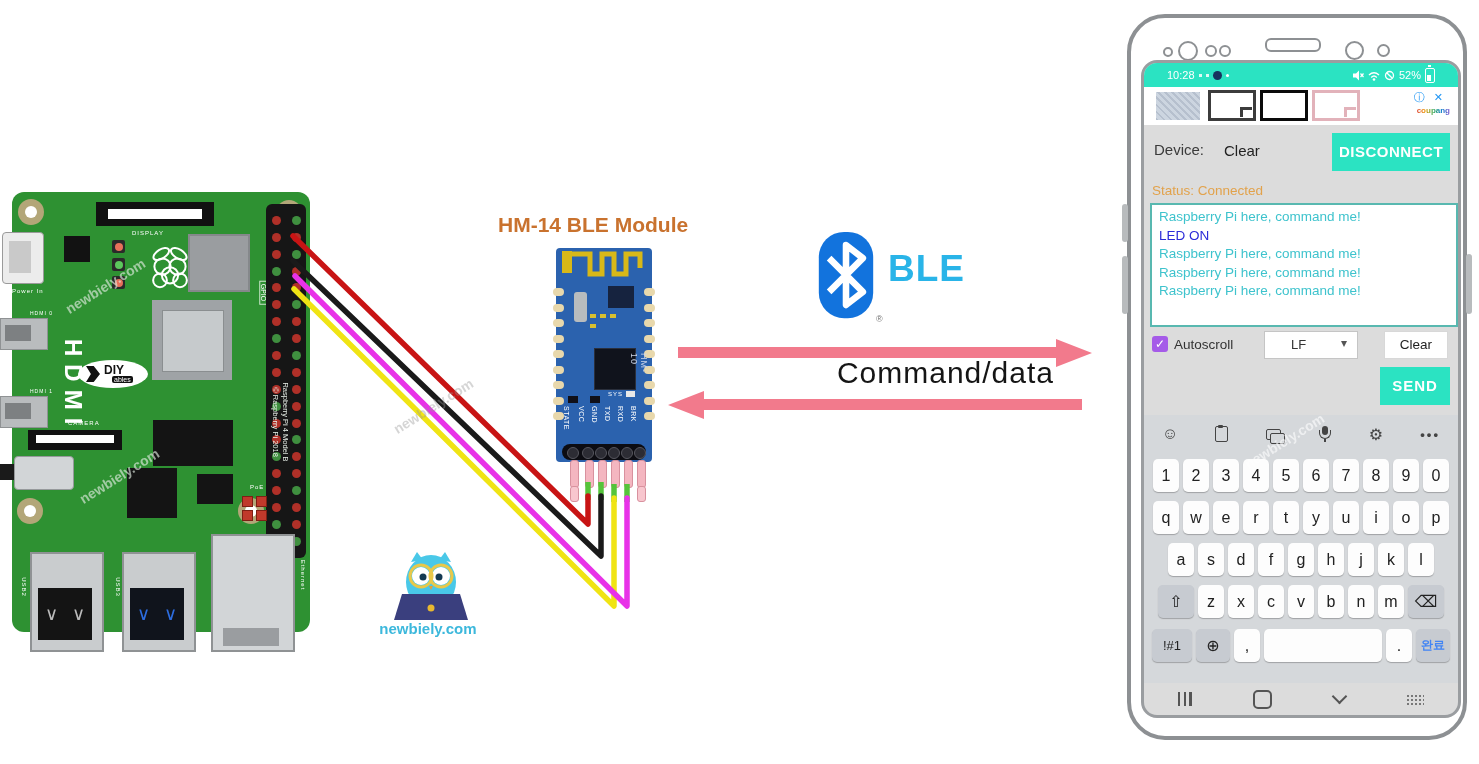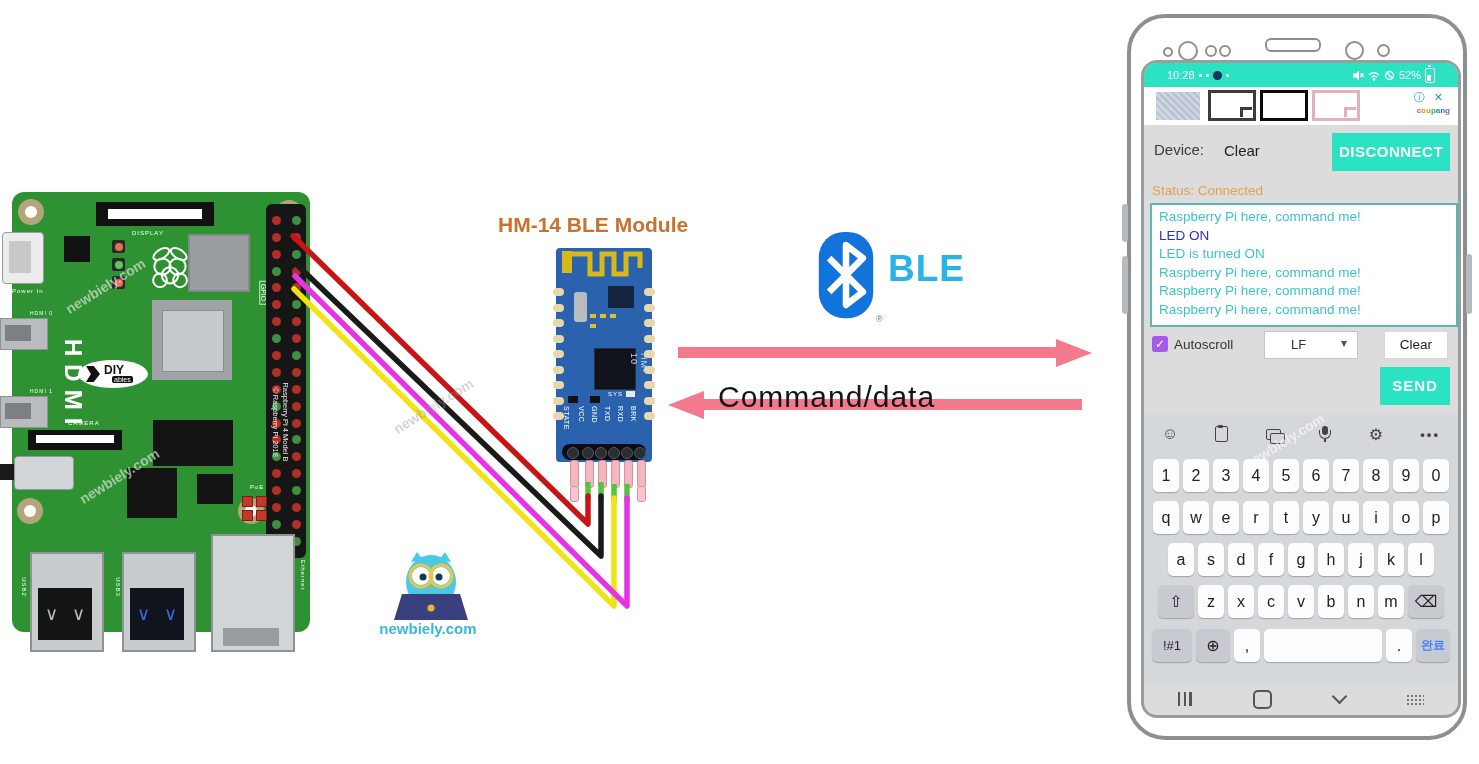--- a/index.html
+++ b/index.html
@@ -74,21 +74,21 @@
   .pad-circle{position:absolute;top:199px;width:10px;height:10px;border-radius:50%;background:#2c2c34;border:1px solid #56565e;}
   .header-pin{position:absolute;top:212px;width:7px;height:26px;background:var(--pin_pink);border:1px solid #d8919e;border-radius:3px;}
   .header-pin.bare{top:238px;height:14px;background:#f8c6ce;}
 
   
   #overlay{left:0;top:0;width:1479px;height:764px;pointer-events:none;}
 
   
   #ble-text{left:888px;top:248px;font-size:37px;font-weight:bold;color:var(--ble_cyan);letter-spacing:1px;}
   #bt-reg{left:876px;top:314px;font-size:9px;color:#777;}
-  #command-label{left:718px;top:380px;width:336px;text-align:left;font-size:30px;color:#151515;letter-spacing:1px;}
+  #command-label{left:718px;top:356px;width:336px;text-align:right;font-size:30px;color:#151515;letter-spacing:1px;}
 
   
   #brand-text{left:368px;top:620px;width:120px;text-align:center;font-size:15px;font-weight:bold;color:#3cb8dc;}
 
   
   #phone{left:1127px;top:14px;width:340px;height:726px;background:#fff;border:4px solid #8d9093;border-radius:38px;box-sizing:border-box;}
   .side-btn{position:absolute;width:6px;background:#b8bbbd;border-radius:3px;}
   .bezel-circle{position:absolute;border:2px solid #8d9093;border-radius:50%;background:#fff;}
   #speaker-pill{position:absolute;left:134px;top:20px;width:52px;height:10px;border:2px solid #8d9093;border-radius:6px;}
   #screen{position:absolute;left:10px;top:42px;width:314px;height:652px;background:#dcdcdc;border:3px solid #9a9da0;border-radius:16px;overflow:hidden;box-sizing:content-box;}
@@ -450,21 +450,20 @@
     </div>
 
     <div id="device-label">Device:</div>
     <div id="device-name">Clear</div>
     <div id="disconnect-btn">DISCONNECT</div>
     <div id="status-text">Status: Connected</div>
 
     <div id="terminal">
         <div class="term-line term-teal">Raspberry Pi here, command me!</div>
         <div class="term-line term-blue">LED ON</div>
-        <div class="term-line term-teal">LED is turned ON</div>
         <div class="term-line term-teal">Raspberry Pi here, command me!</div>
         <div class="term-line term-teal">Raspberry Pi here, command me!</div>
         <div class="term-line term-teal">Raspberry Pi here, command me!</div>
       </div>
 
     <div id="autoscroll-box">✓</div>
     <div id="autoscroll-label">Autoscroll</div>
     <div id="lf-dropdown">
       <span class="val">LF</span>
       <span class="caret">▾</span>

